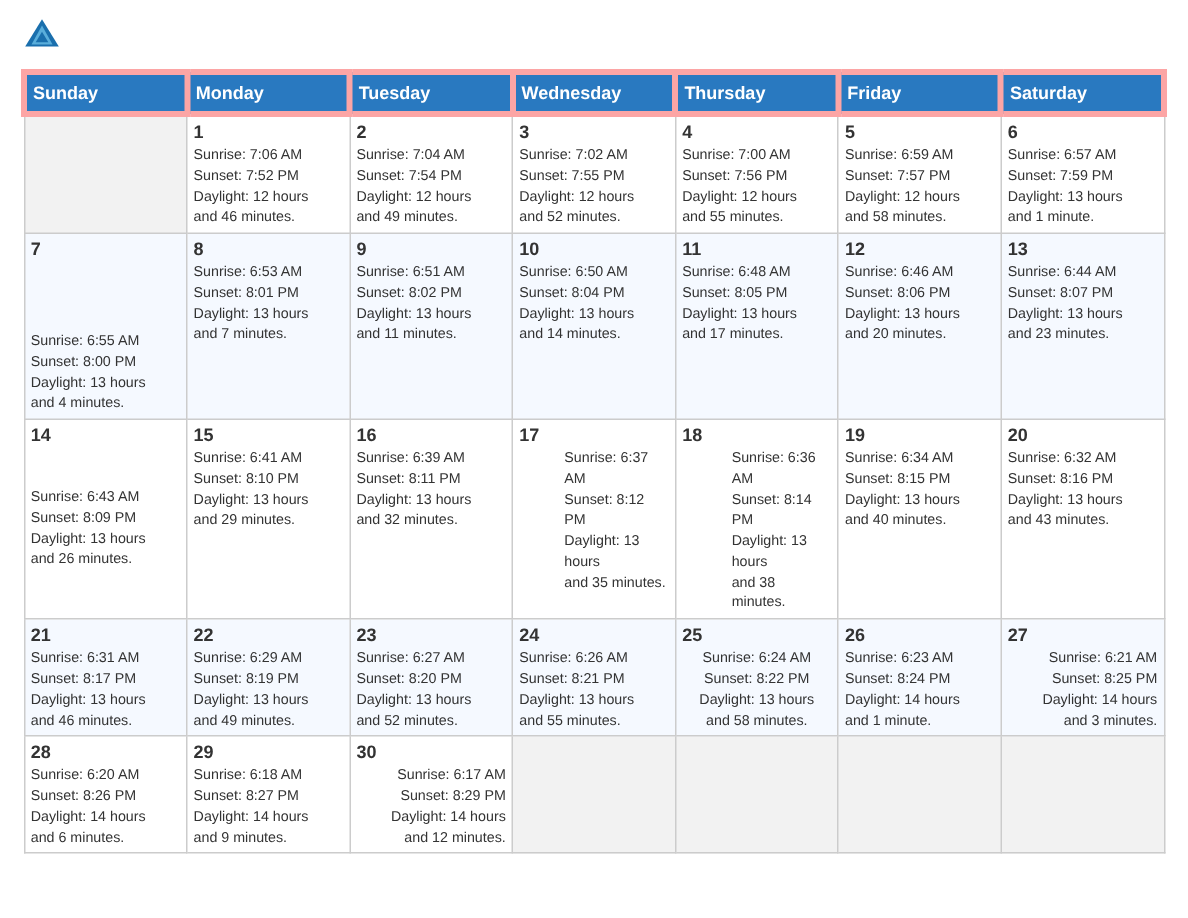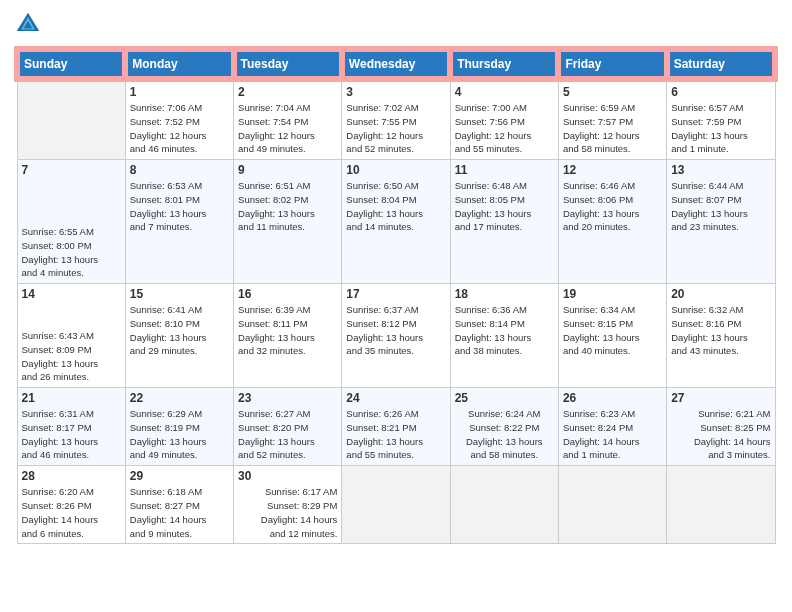--- a/index.html
+++ b/index.html
@@ -65,21 +65,21 @@
       border-collapse: collapse;
       table-layout: fixed;
     }
     thead tr th {
       background: #2979c0;
       color: #fff;
       font-size: 12px;
       font-weight: bold;
       padding: 5px 4px;
       text-align: left;
-      border: 6px solid #fca5a5;
+      border: 4px solid #fca5a5;
     }
     tbody tr td {
       border: 1px solid #ccc;
       vertical-align: top;
       padding: 3px 4px;
       font-size: 10px;
       color: #333;
       height: 78px;
     }
     tbody tr td.empty {
@@ -255,28 +255,28 @@
           </td>
           <td>
             <span class="day-number">16</span>
             <div class="day-info" style="white-space: pre-line;">Sunrise: 6:39 AM
 Sunset: 8:11 PM
 Daylight: 13 hours
 and 32 minutes.</div>
           </td>
           <td>
             <span class="day-number">17</span>
-            <div class="day-info" style="white-space: pre-line;">Sunrise: 6:37 AM
+            <div class="day-info" style="white-space: pre-line; margin-left: 30px;">Sunrise: 6:37 AM
 Sunset: 8:12 PM
 Daylight: 13 hours
 and 35 minutes.</div>
           </td>
           <td>
             <span class="day-number">18</span>
-            <div class="day-info" style="white-space: pre-line;">Sunrise: 6:36 AM
+            <div class="day-info" style="white-space: pre-line; margin-left: 33px;">Sunrise: 6:36 AM
 Sunset: 8:14 PM
 Daylight: 13 hours
 and 38 minutes.</div>
           </td>
           <td>
             <span class="day-number">19</span>
             <div class="day-info" style="white-space: pre-line;">Sunrise: 6:34 AM
 Sunset: 8:15 PM
 Daylight: 13 hours
 and 40 minutes.</div>

